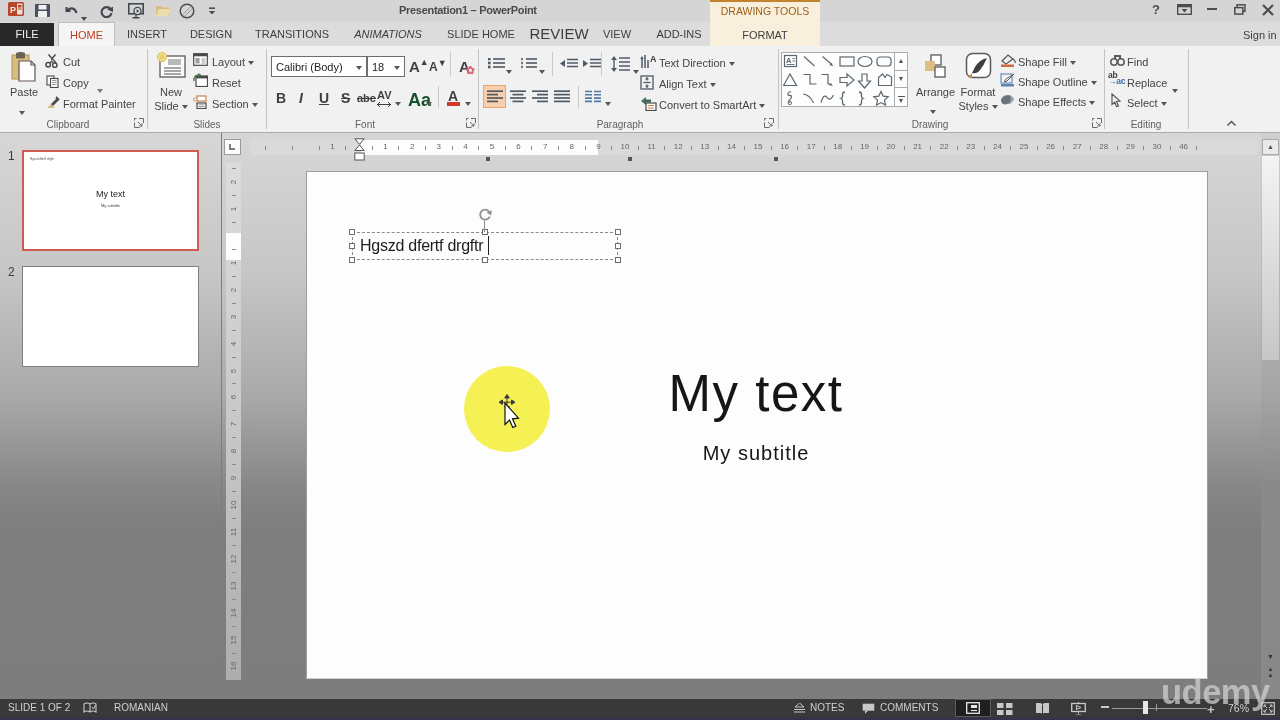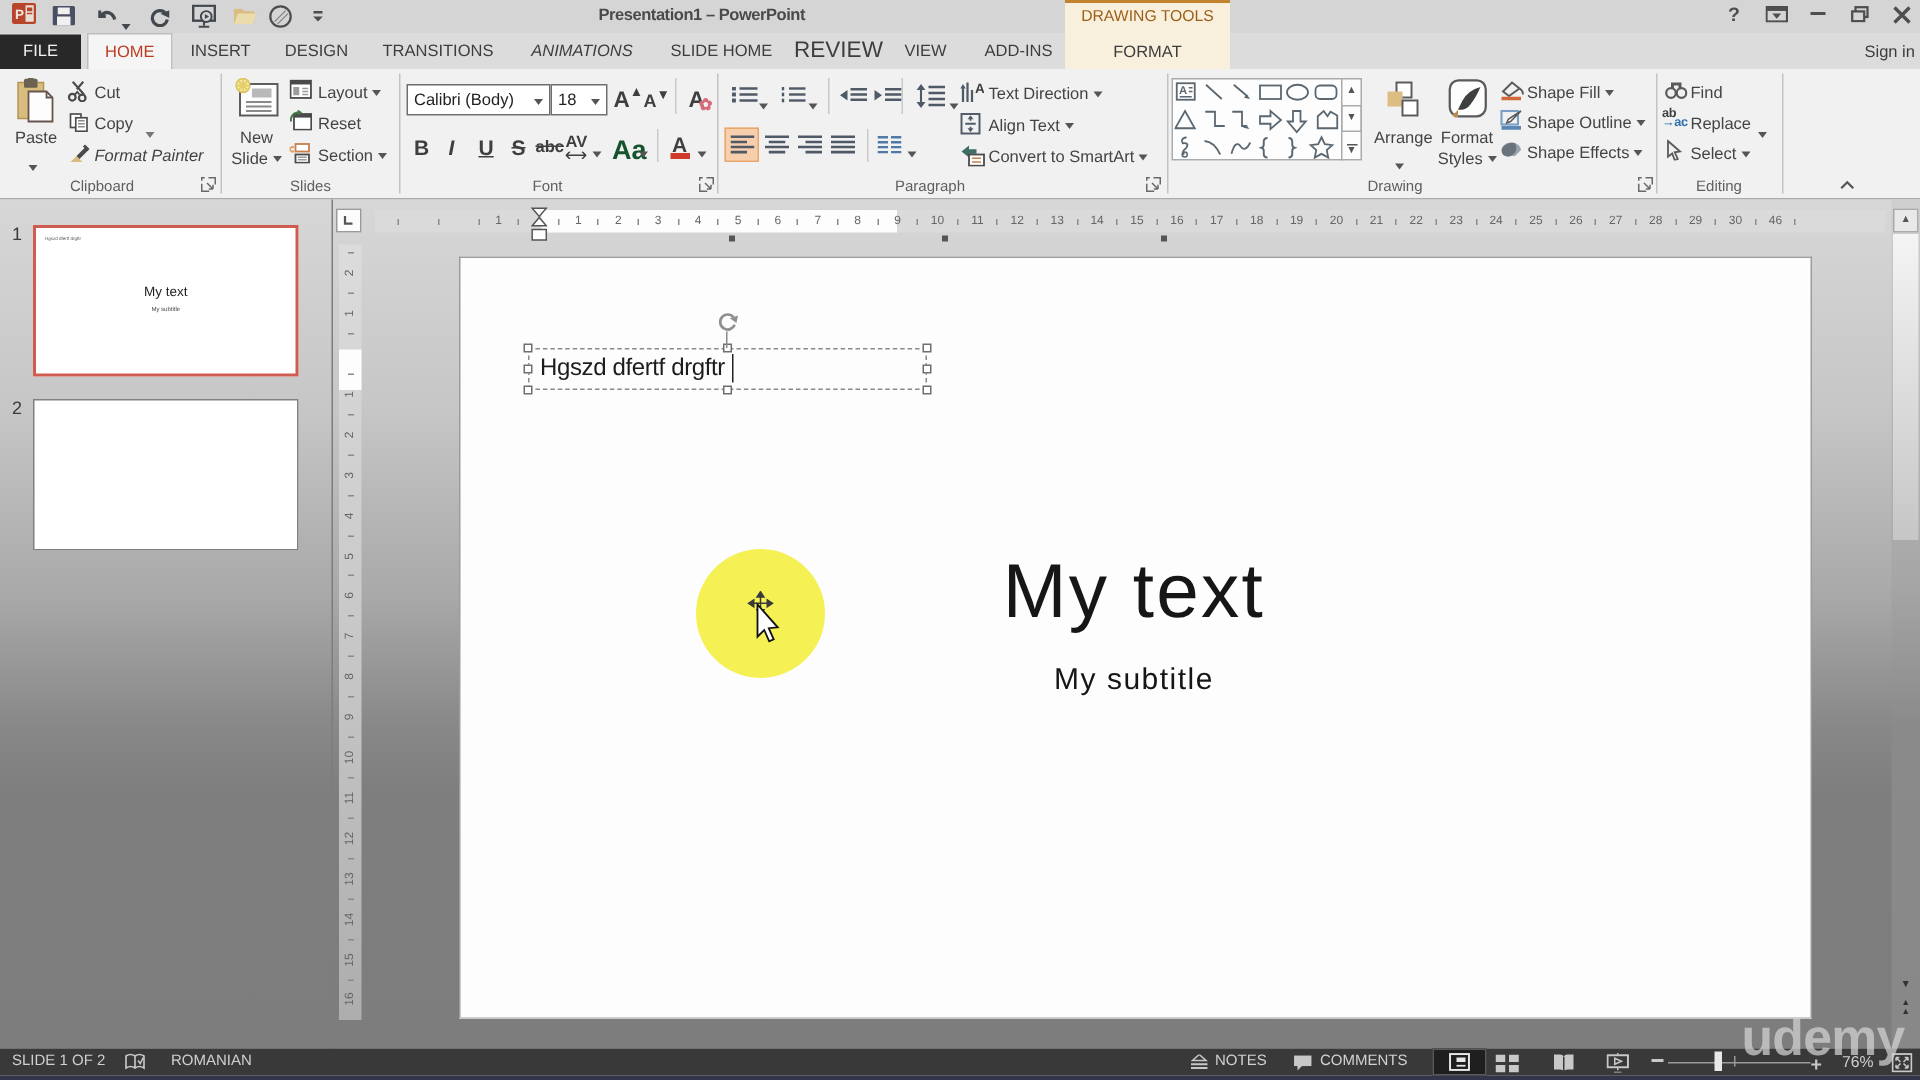--- a/index.html
+++ b/index.html
@@ -166,21 +166,21 @@
  <path d="M6 5.5 h4.5 M6 7.5 h4.5 M6 9.5 h4.5" stroke="#8a8a8a" stroke-width="0.9"></path>
 </svg>
 <div class="abs lbl" style="left:63px;top:77px;">Copy</div>
 <div class="abs" style="left:97px;top:81px;"><span class="dd" style="border-top-color:#777"></span></div>
 
 <svg class="abs" style="left:46px;top:96px" width="14" height="13" viewBox="0 0 14 13">
  <path d="M1 12 L5 8 L9 12 Z" fill="#d9bd7f"></path>
  <path d="M5 8 L11 2 L13 4 L7 10 Z" fill="#4a4a4a"></path>
  <path d="M10 1 l3 3" stroke="#4a4a4a" stroke-width="2"></path>
 </svg>
-<div class="abs lbl" style="left:63px;top:98px;font-style:italic;">Format Painter</div>
+<div class="abs lbl" style="left:63px;top:98px;">Format Painter</div>
 
 <svg class="abs" style="left:156px;top:52px" width="30" height="26" viewBox="0 0 30 26">
  <rect x="4" y="4" width="25" height="21" fill="#fdfdfd" stroke="#5a5a5a" stroke-width="1.3"></rect>
  <rect x="12" y="7" width="13" height="6" fill="#b9b9b9"></rect>
  <path d="M8 16 h17 M8 19 h17 M8 22 h17" stroke="#8a8a8a" stroke-width="1.4"></path>
  <circle cx="6" cy="5" r="4.6" fill="#f5e9a8" stroke="#d8c258" stroke-width="1"></circle>
  <path d="M6 0.5 V9.5 M1.5 5 H10.5 M2.8 1.8 L9.2 8.2 M9.2 1.8 L2.8 8.2" stroke="#e4cf6b" stroke-width="1.3"></path>
 </svg>
 <div class="abs lbl" style="left:146px;top:86px;width:50px;text-align:center;">New</div>
 <div class="abs lbl" style="left:146px;top:100px;width:50px;text-align:center;">Slide <span class="dd"></span></div>

